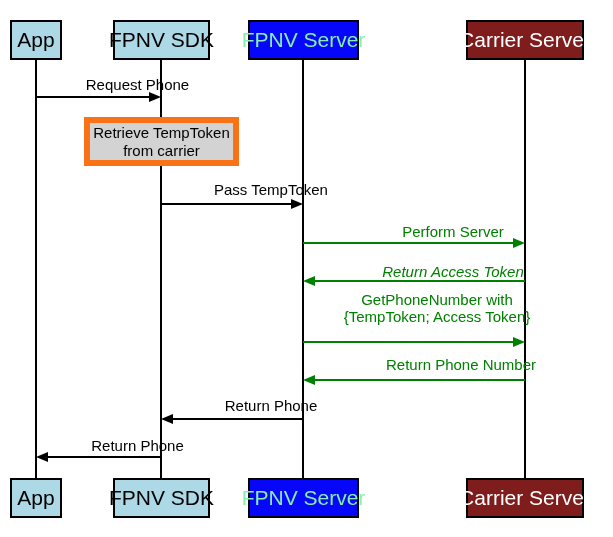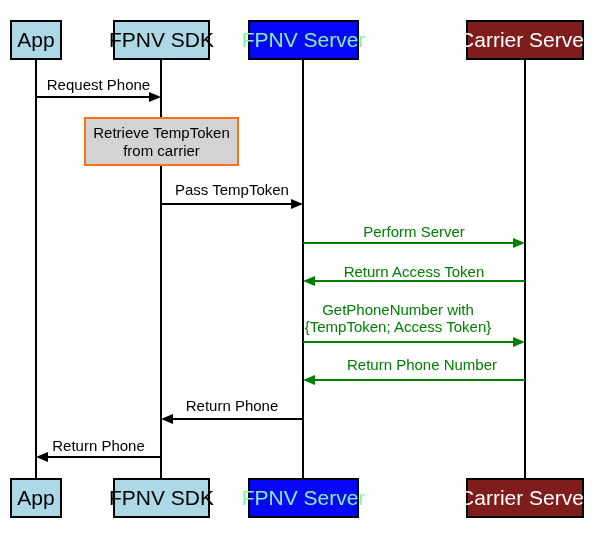--- a/index.html
+++ b/index.html
@@ -32,40 +32,41 @@
     position: absolute;
     width: 2px;
     top: 60px;
     height: 418px;
     background: #000000;
   }
 
   .note-box {
     position: absolute;
     box-sizing: border-box;
-    border: 2px solid #f97316;
+    border: 6px solid #f97316;
     background: #d3d3d3;
     display: flex;
     align-items: center;
     justify-content: center;
     text-align: center;
     font-size: 15px;
     line-height: 18px;
     color: #000000;
     white-space: pre-line;
     z-index: 3;
   }
 
   .msg-label {
     position: absolute;
     font-size: 15px;
     line-height: 17px;
     text-align: center;
     white-space: pre-line;
     z-index: 2;
+    margin-left: 39px;
   }
   .msg-label.black { color: #000000; }
   .msg-label.green { color: #008000; }
 
   .msg-line {
     position: absolute;
     height: 2px;
     z-index: 2;
   }
   .msg-line.black { background: #000000; }
@@ -119,25 +120,25 @@
 from carrier</div>
 
   <div class="msg-label black" style="left:161px; top:181px; width:142px;">Pass TempToken</div>
   <div class="msg-line black" style="left:161px; top:203px; width:130px;"></div>
   <div class="head-right black" style="left:291px; top:199px;"></div>
 
   <div class="msg-label green" style="left:303px; top:223px; width:222px;">Perform Server</div>
   <div class="msg-line green" style="left:303px; top:242px; width:210px;"></div>
   <div class="head-right green" style="left:513px; top:238px;"></div>
 
-  <div class="msg-label green" style="left:303px; top:263px; width:222px;">Return Access Token</div>
+  <div class="msg-label green" style="left:303px; top:263px; width:222px;font-style:italic;">Return Access Token</div>
   <div class="msg-line green" style="left:314px; top:280px; width:211px;"></div>
   <div class="head-left green" style="left:303px; top:276px;"></div>
 
-  <div class="msg-label green" style="left:303px; top:301px; width:190px;">GetPhoneNumber with
+  <div class="msg-label green" style="left:303px; top:291px; width:190px;">GetPhoneNumber with
 {TempToken; Access Token}</div>
   <div class="msg-line green" style="left:303px; top:341px; width:210px;"></div>
   <div class="head-right green" style="left:513px; top:337px;"></div>
 
   <div class="msg-label green" style="left:311px; top:356px; width:222px;">Return Phone Number</div>
   <div class="msg-line green" style="left:314px; top:379px; width:211px;"></div>
   <div class="head-left green" style="left:303px; top:375px;"></div>
 
   <div class="msg-label black" style="left:161px; top:397px; width:142px;">Return Phone</div>
   <div class="msg-line black" style="left:172px; top:418px; width:131px;"></div>

